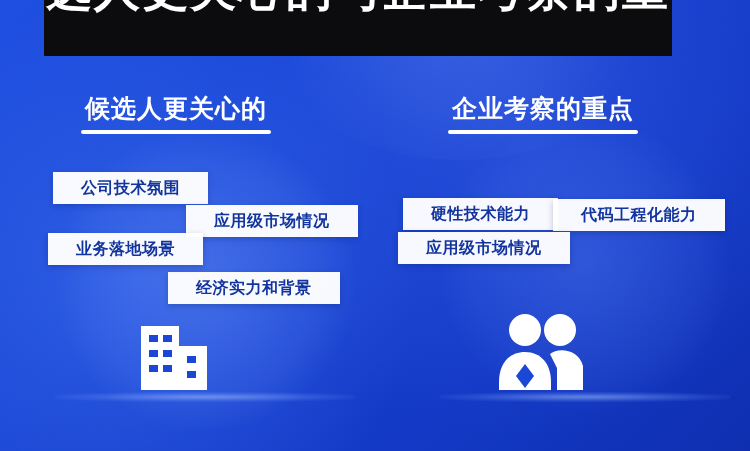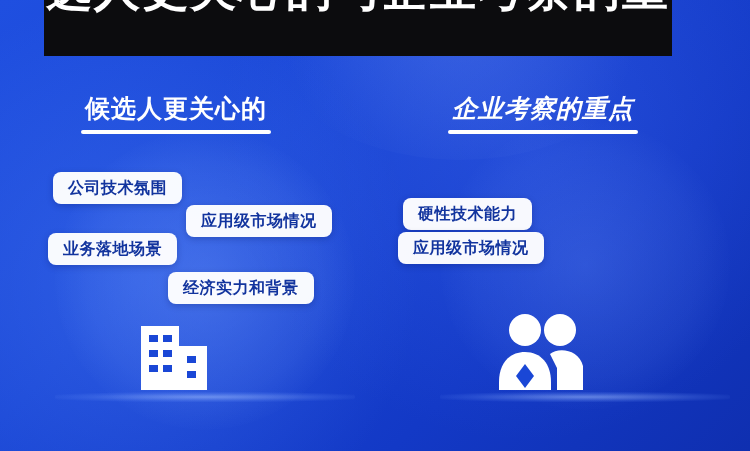--- a/index.html
+++ b/index.html
@@ -106,31 +106,31 @@
   .col-head .underline {
     position: absolute;
     left: -4px;
     right: -4px;
     bottom: -9px;
     height: 4px;
     background: #ffffff;
     border-radius: 2px;
   }
   #head-left  { left: 85px;  top: 92px; }
-  #head-right { left: 452px; top: 92px; font-style: italic; }
+  #head-right { left: 452px; top: 92px; }
 
   
   .tag {
     position: absolute;
     display: flex;
     align-items: center;
     justify-content: center;
     height: 32px;
-    padding: 0 15px;
-    border-radius: 8px;
+    padding: 0 28px;
+    border-radius: 0;
     background: rgba(255,255,255,0.97);
     color: #12349e;
     font-size: 16px;
     font-weight: bold;
     white-space: nowrap;
     box-shadow: 0 2px 6px rgba(0, 20, 90, 0.25);
     letter-spacing: 0.5px;
   }
 
   
@@ -177,20 +177,21 @@
       <span>企业考察的重点</span>
       <span class="underline"></span>
     </div>
 
     <div class="tag" style="left:53px;  top:172px;">公司技术氛围</div>
     <div class="tag" style="left:186px; top:205px;">应用级市场情况</div>
     <div class="tag" style="left:168px; top:272px;">经济实力和背景</div>
     <div class="tag" style="left:48px;  top:233px;">业务落地场景</div>
 
     <div class="tag" style="left:403px; top:172px;margin-top:26px;">硬性技术能力</div>
+    <div class="tag" style="left:553px; top:199px;">代码工程化能力</div>
     <div class="tag" style="left:398px; top:232px;">应用级市场情况</div>
 
     <div class="icon-wrap" id="icon-building">
       <svg width="86" height="82" viewBox="0 0 86 82" fill="none" xmlns="http://www.w3.org/2000/svg">
         <path d="M8 14 H46 V78 H8 Z" fill="#ffffff"></path>
         <path d="M46 34 H74 V78 H46 Z" fill="#ffffff"></path>
         <rect x="16" y="23" width="9" height="7" fill="#1a47d6"></rect>
         <rect x="30" y="23" width="9" height="7" fill="#1a47d6"></rect>
         <rect x="16" y="38" width="9" height="7" fill="#1a47d6"></rect>
         <rect x="30" y="38" width="9" height="7" fill="#1a47d6"></rect>

